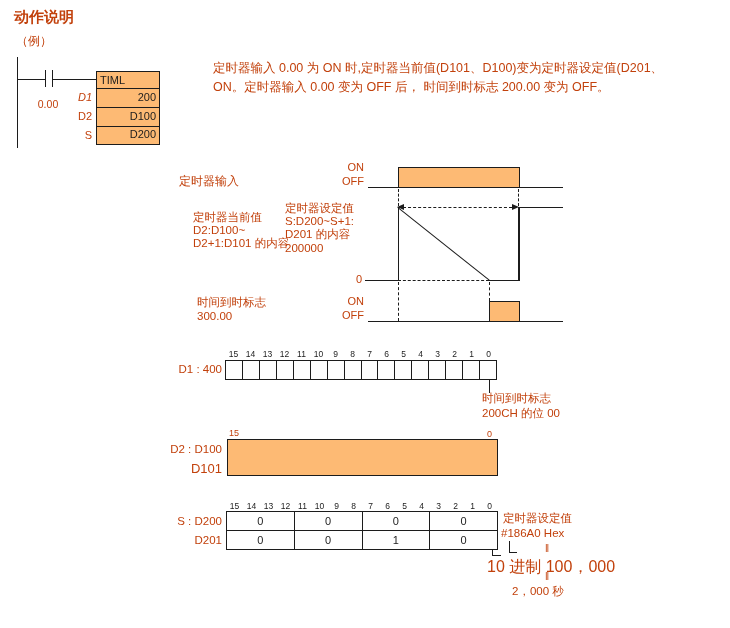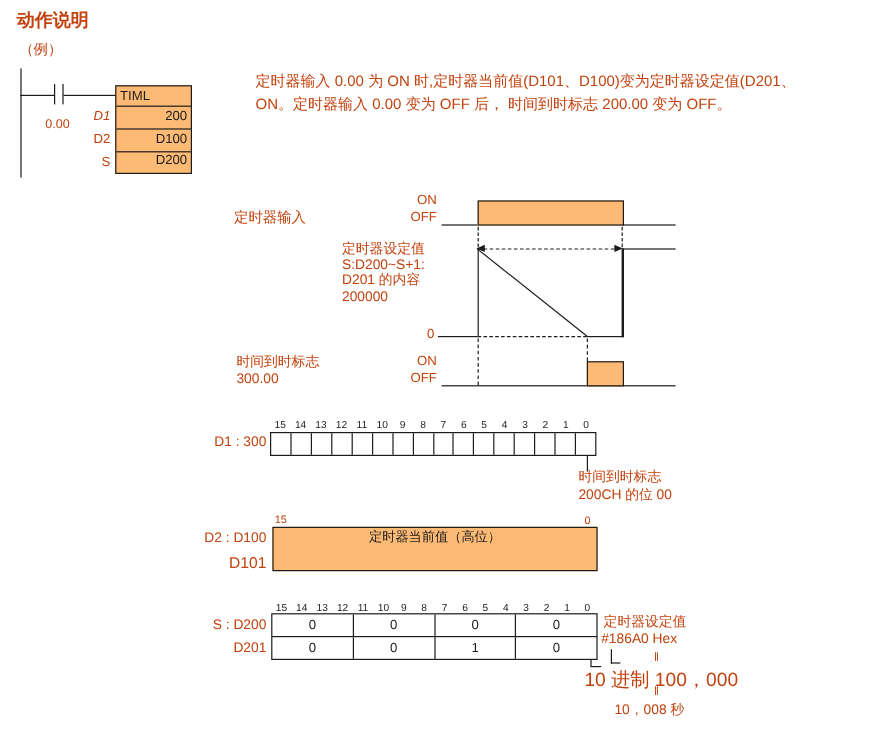--- a/index.html
+++ b/index.html
@@ -47,27 +47,32 @@
   </div>
   <div class="txt right" style="left:60px;top:91px;width:32px;font-size:11px;font-style:italic;">D1</div>
   <div class="txt right" style="left:60px;top:110px;width:32px;font-size:11px;">D2</div>
   <div class="txt right" style="left:60px;top:129px;width:32px;font-size:11px;">S</div>
 
   <div class="txt" style="left:185px;top:59px;font-size:12.5px;line-height:19.4px;white-space:nowrap;margin-left:28px;">
     <div>定时器输入 0.00 为 ON 时,定时器当前值(D101、D100)变为定时器设定值(D201、</div>
     <div>ON。定时器输入 0.00 变为 OFF 后， 时间到时标志 200.00 变为 OFF。</div>
   </div>
 
-  <div class="txt" style="left:195px;top:173px;font-size:12px;">定时器输入</div>
+  <div class="txt" style="left:179px;top:173px;font-size:12px;">定时器输入</div>
   <div class="txt right" style="left:330px;top:161px;width:34px;font-size:11px;">ON</div>
   <div class="txt right" style="left:330px;top:175px;width:34px;font-size:11px;">OFF</div>
   <div class="hl" style="left:368px;top:187px;width:30px;"></div>
   <div class="box shade" style="left:398px;top:167px;width:121.5px;height:21px;"></div>
   <div class="hl" style="left:519px;top:187px;width:44px;"></div>
 
+  <div class="txt" style="left:193px;top:211px;font-size:11.5px;line-height:13.2px;">
+    <div>定时器当前值</div>
+    <div>D2:D100~</div>
+    <div>D2+1:D101 的内容</div>
+  </div>
   <div class="txt" style="left:285px;top:202px;font-size:11.5px;line-height:13.2px;">
     <div>定时器设定值</div>
     <div>S:D200~S+1:</div>
     <div>D201 的内容</div>
     <div>200000</div>
   </div>
   <div class="dh" style="left:403px;top:206.5px;width:109px;"></div>
   <div class="arrow-l" style="left:397px;top:203.5px;"></div>
   <div class="arrow-r" style="left:512px;top:203.5px;"></div>
   <div class="hl" style="left:519px;top:206.5px;width:44px;"></div>
@@ -122,31 +127,30 @@
       <div class="c"></div>
       <div class="c"></div>
       <div class="c"></div>
       <div class="c"></div>
       <div class="c"></div>
       <div class="c"></div>
       <div class="c"></div>
       <div class="c"></div>
       <div class="c"></div>
   </div>
-  <div class="txt right" style="left:158px;top:363px;width:64px;font-size:11.5px;">D1 : 300</div>
+  <div class="txt right" style="left:158px;top:363px;width:64px;font-size:11.5px;">D1 : 400</div>
   <div class="vl" style="left:489px;top:380px;height:13px;"></div>
   <div class="txt" style="left:482px;top:391px;font-size:11.5px;line-height:14.5px;">
     <div>时间到时标志</div>
     <div>200CH 的位 00</div>
   </div>
 
   <div class="txt" style="left:229px;top:428px;font-size:9px;">15</div>
   <div class="txt" style="left:487px;top:429px;font-size:9px;">0</div>
   <div class="box" style="left:227px;top:439px;width:271px;height:37px;">
-    <div class="center" style="height:16px;line-height:16px;font-size:11px;">定时器当前值（高位）</div>
   </div>
   <div class="txt right" style="left:150px;top:443px;width:72px;font-size:11.5px;">D2 : D100</div>
   <div class="txt right" style="left:150px;top:461px;width:72px;font-size:13px;">D101</div>
 
   <div class="bitrow" style="left:226px;top:501px;width:272px;">
     <span>15</span>
       <span>14</span>
       <span>13</span>
       <span>12</span>
       <span>11</span>
@@ -179,15 +183,15 @@
 
   <div class="vl" style="left:492px;top:550px;height:5px;"></div>
   <div class="hl" style="left:492px;top:554.5px;width:9px;"></div>
   <div class="vl" style="left:509px;top:541px;height:12px;"></div>
   <div class="hl" style="left:509px;top:551.6px;width:8px;"></div>
   <div class="txt" style="left:503px;top:511px;font-size:11.5px;">定时器设定值</div>
   <div class="txt" style="left:501px;top:527px;font-size:11.5px;">#186A0 Hex</div>
   <div class="txt" style="left:545px;top:543px;font-size:10px;">‖</div>
   <div class="txt" style="left:487px;top:557px;font-size:16px;">10 进制 100，000</div>
   <div class="txt" style="left:545px;top:571px;font-size:10px;">‖</div>
-  <div class="txt" style="left:512px;top:584px;font-size:11.5px;">10，008 秒</div>
+  <div class="txt" style="left:512px;top:584px;font-size:11.5px;">2，000 秒</div>
 
 </div>
 
 </body></html>

